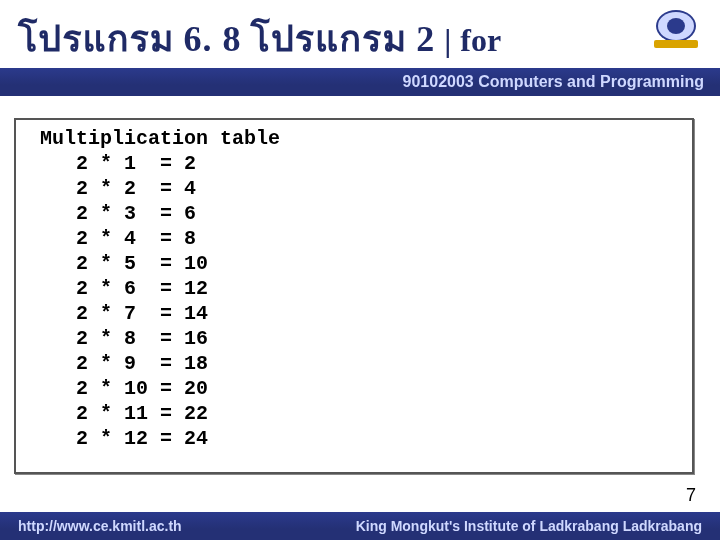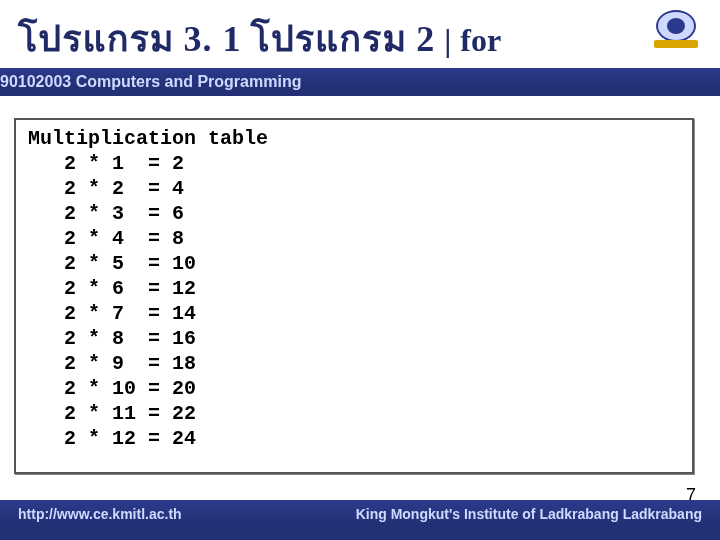--- a/index.html
+++ b/index.html
@@ -45,32 +45,32 @@
     top: 68px;
     height: 28px;
     background: linear-gradient(#2b3a8c, #243075 60%, #243075);
     color: #cfd8ff;
     font-family: Arial, sans-serif;
     font-size: 16px;
     font-weight: bold;
     line-height: 28px;
     padding-right: 16px;
     box-sizing: border-box;
-    text-align: left;
+    text-align: right;
   }
   .content-box {
     position: absolute;
     left: 14px;
     top: 118px;
     width: 680px;
     height: 356px;
     border: 2px solid #555;
     background: #fff;
     box-sizing: border-box;
-    padding: 6px 12px;
+    padding: 6px 24px;
     box-shadow: 1px 1px 0 #888;
   }
   .code {
     font-family: "Courier New", monospace;
     font-size: 20px;
     font-weight: bold;
     line-height: 1.25;
     white-space: pre;
     color: #000;
   }
@@ -78,42 +78,42 @@
     position: absolute;
     right: 24px;
     bottom: 34px;
     font-family: Arial, sans-serif;
     font-size: 18px;
     color: #000;
   }
   .footer {
     position: absolute;
     left: 0; right: 0; bottom: 0;
-    height: 40px;
+    height: 28px;
     background: linear-gradient(#2b3a8c, #243075 60%, #243075);
     color: #cfd8ff;
     font-family: Arial, sans-serif;
     font-size: 14px;
     font-weight: bold;
     line-height: 28px;
     display: flex;
     justify-content: space-between;
     padding: 0 18px;
     box-sizing: border-box;
   }
 </style>
 </head>
 <body>
 
 <div class="slide">
 
   <div class="header">
     <div class="title">
       <span class="big">โปรแกรม</span>
-      <span class="big">3. 1</span>
+      <span class="big">6. 8</span>
       <span class="big">โปรแกรม</span>
       <span class="big">2</span>
       <span class="for">|</span>
       <span class="for">for</span>
     </div>
     <div class="logo-badge">
       <svg viewBox="0 0 52 46">
         <ellipse cx="26" cy="20" rx="20" ry="16" fill="#2b3a8c"></ellipse>
         <ellipse cx="26" cy="20" rx="18" ry="14" fill="#cfd8ff"></ellipse>
         <ellipse cx="26" cy="20" rx="9" ry="8" fill="#2b3a8c"></ellipse>

